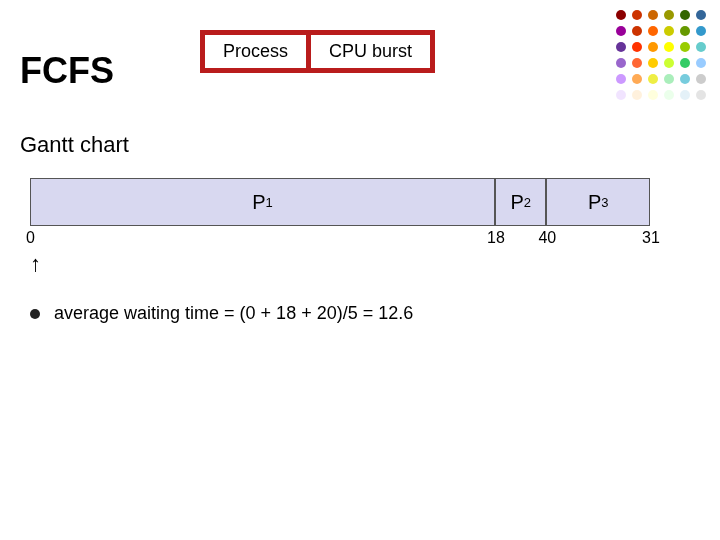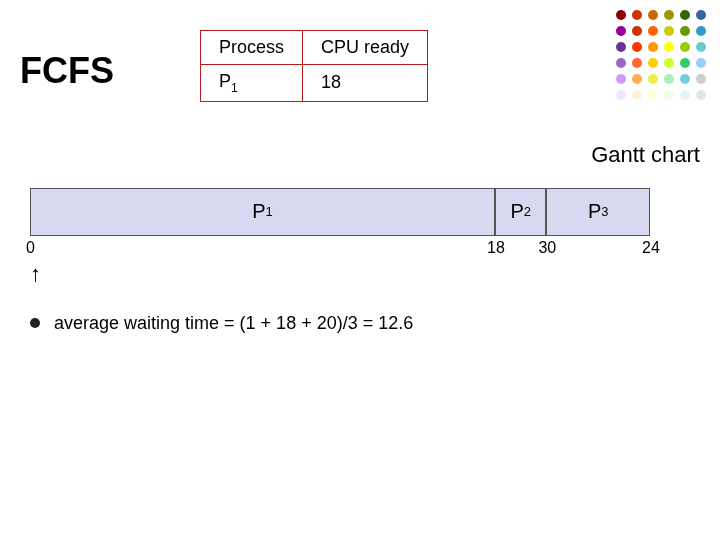--- a/index.html
+++ b/index.html
@@ -39,38 +39,37 @@
       margin-right: 60px;
       min-width: 120px;
     }
 
     
     .process-table {
       border-collapse: collapse;
       margin-top: 10px;
     }
     .process-table td, .process-table th {
-      border: 1px solid #b91c1c;
+      border: 5px solid #b91c1c;
       padding: 6px 18px;
       font-size: 18px;
       text-align: left;
     }
     .process-table thead th {
       font-weight: normal;
       background: #fff;
     }
     .process-table .subscript {
       font-size: 12px;
       vertical-align: sub;
     }
 
     
     .gantt-section {
       margin-top: 10px;
-      text-align: right;
     }
 
     .gantt-title {
       font-size: 22px;
       margin-bottom: 20px;
       font-weight: normal;
     }
 
     .gantt-wrapper {
       display: flex;
@@ -215,58 +214,54 @@
 <div class="main-container">
   <div class="content-area">
 
     <div class="top-section">
       <div class="fcfs-title">FCFS</div>
 
       <table class="process-table">
         <thead>
           <tr>
             <th>Process</th>
-            <th>CPU ready</th>
+            <th>CPU burst</th>
           </tr>
         </thead>
         <tbody id="process-table-body">
-            <tr>
-      <td>P<span class="subscript">1</span></td>
-      <td>18</td>
-    </tr>
           </tbody>
       </table>
     </div>
 
     <div class="gantt-section">
       <div class="gantt-title">Gantt chart</div>
 
       <div class="gantt-wrapper">
 
         <div class="gantt-bar-row" id="gantt-bar-row">
             <div class="gantt-block" style="width: 465px; background: rgb(216, 216, 240);">P<span class="sub">1</span></div>
             <div class="gantt-block" style="width: 51.46px; background: rgb(216, 216, 240);">P<span class="sub">2</span></div>
             <div class="gantt-block" style="width: 103.54px; background: rgb(216, 216, 240);">P<span class="sub">3</span></div>
           </div>
 
         <div class="gantt-numbers-row" id="gantt-numbers-row" style="position: relative; width: 620px;">
             <span class="gantt-tick" style="left: -4px;">0</span>
             <span class="gantt-tick" style="left: 457px;">18</span>
-            <span class="gantt-tick" style="left: 508.46px;">30</span>
-            <span class="gantt-tick" style="left: 612px;">24</span>
+            <span class="gantt-tick" style="left: 508.46px;">40</span>
+            <span class="gantt-tick" style="left: 612px;">31</span>
           </div>
       </div>
 
       <div class="arrow-section">
         <div class="arrow-label">
           <div class="arrow-sym">↑</div>
         </div>
       </div>
 
     </div>
 
     <div class="bullet-section">
       <div class="bullet-dot"></div>
-      <span>average waiting time = (1 + 18 + 20)/3 = 12.6</span>
+      <span>average waiting time = (0 + 18 + 20)/5 = 12.6</span>
     </div>
 
   </div>
 </div>
 
 </body></html>

